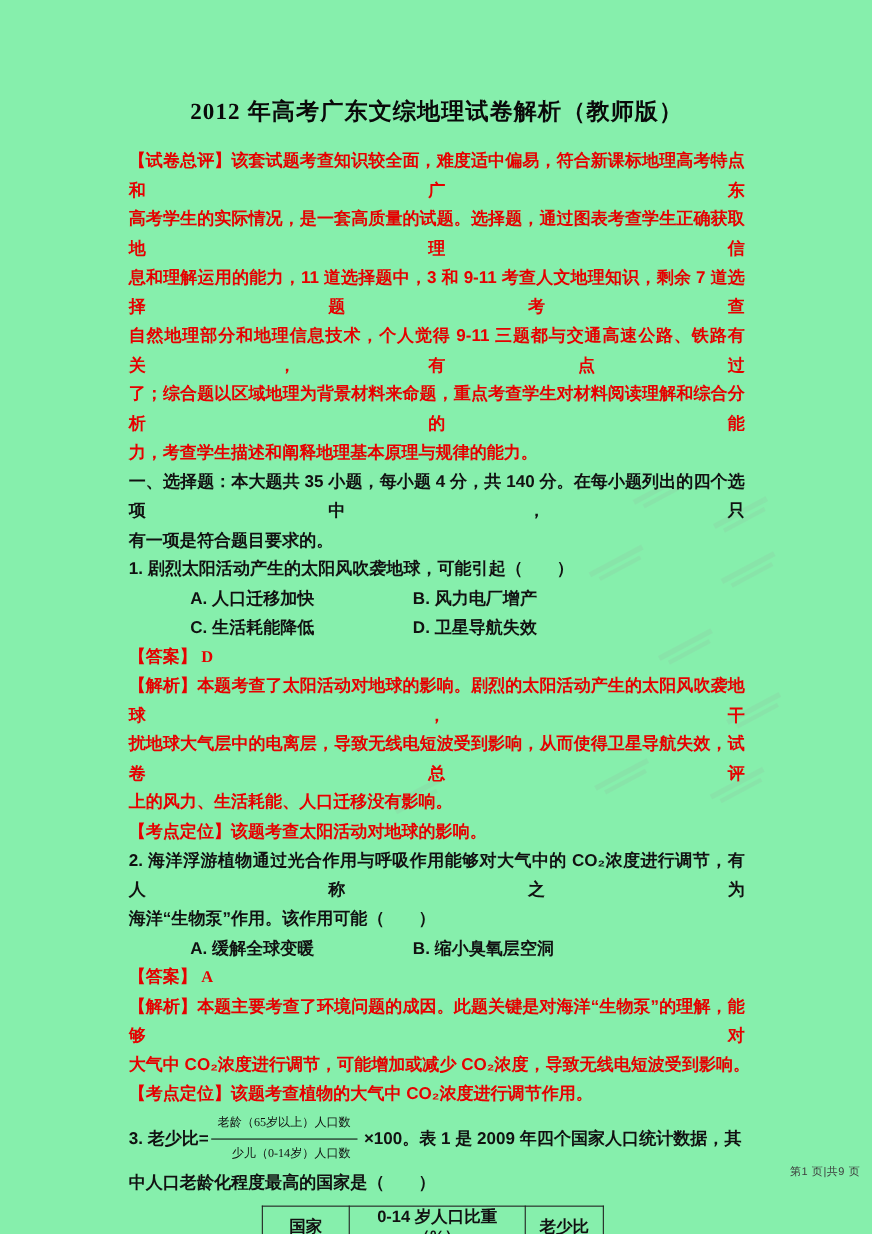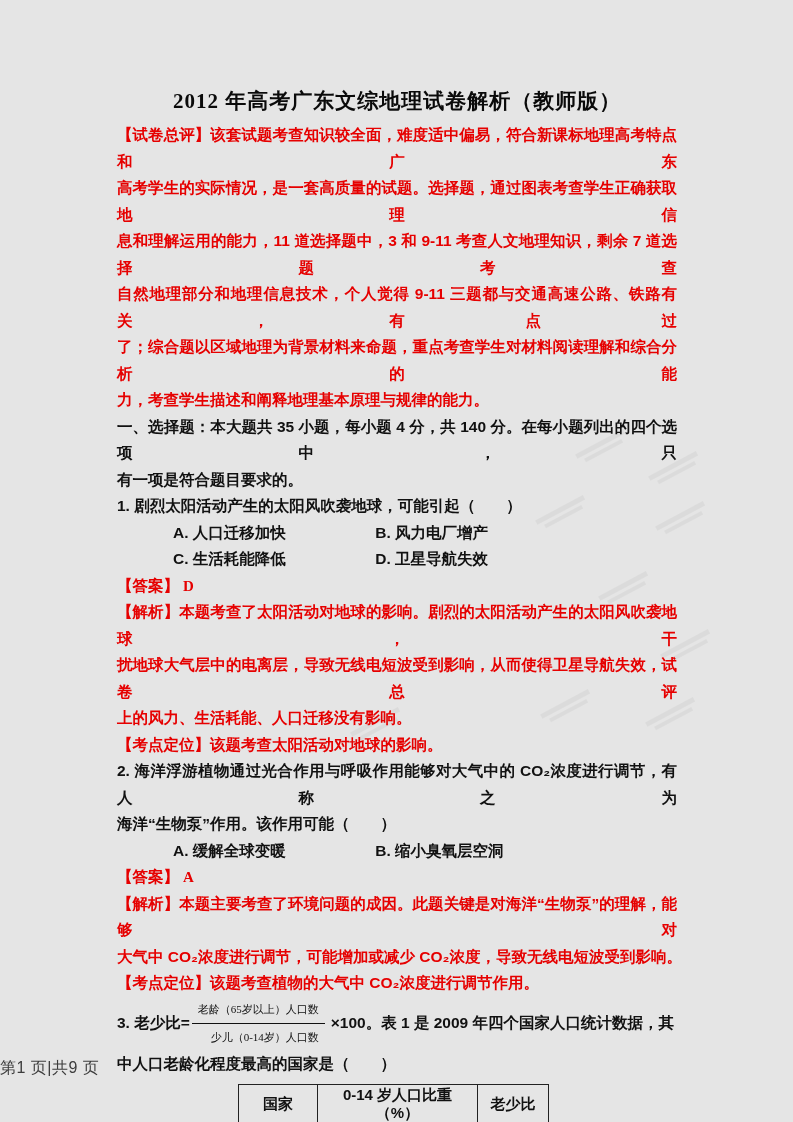--- a/index.html
+++ b/index.html
@@ -1,21 +1,21 @@
 <!DOCTYPE html>
 <html><head>
 <meta charset="utf-8">
 <style>
   * { margin: 0; padding: 0; box-sizing: border-box; }
   html, body { background: #ffffff; }
   .page {
     position: relative;
     width: 793px;
     height: 1122px;
-    background: #e5e5e5;
+    background: #86efac;
     font-family: "Liberation Sans", sans-serif;
     color: #111;
     overflow: hidden;
   }
   .content {
     position: absolute;
     left: 117px;
     top: 0;
     width: 560px;
   }
@@ -31,21 +31,21 @@
   }
   .line {
     font-size: 15.5px;
     font-weight: 700;
     line-height: 26.5px;
     white-space: nowrap;
   }
   .fill { text-align: justify; text-align-last: justify; white-space: normal; }
   .red { color: #e60000; }
   .black { color: #111; }
-  .overview { margin-top: 6px; }
+  .overview { margin-top: 18px; }
   .opt-row { padding-left: 28px; }
   .opt-col1 { display: inline-block; width: 198px; margin-left: 28px; }
   .opt-col2 { display: inline-block; }
   .answer-line .ans-val {
     font-family: "Liberation Serif", serif;
     font-size: 15px;
     padding-left: 4px;
   }
   .formula-row {
     display: flex;
@@ -81,24 +81,24 @@
     line-height: 18px;
     padding: 1px 4px;
     color: #111;
   }
   .col-country { width: 79px; }
   .col-ratio { width: 160px; }
   .col-old { width: 71px; }
   .footer {
     position: absolute;
     left: 0;
-    right: 0;
+    right: 11px;
     top: 1058px;
-    text-align: left;
-    font-size: 16px;
+    text-align: right;
+    font-size: 10px;
     font-weight: 400;
     color: #3c3c3c;
     letter-spacing: 0.5px;
   }
   .watermark {
     position: absolute;
     width: 54px;
     height: 15px;
     opacity: 0.12;
     transform: rotate(-28deg);

